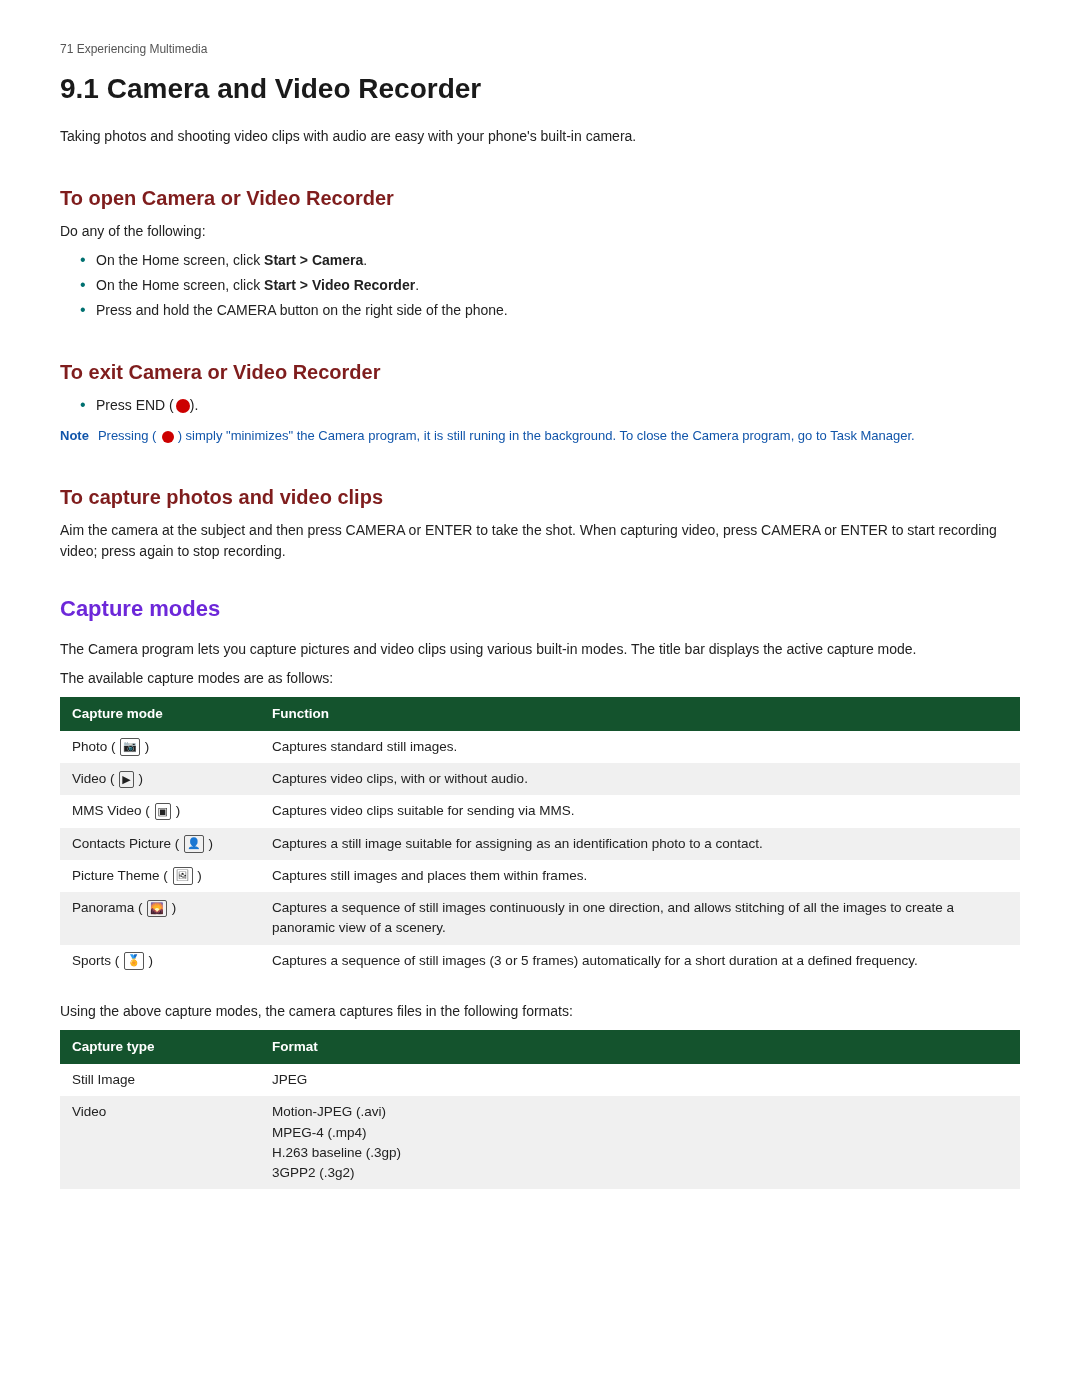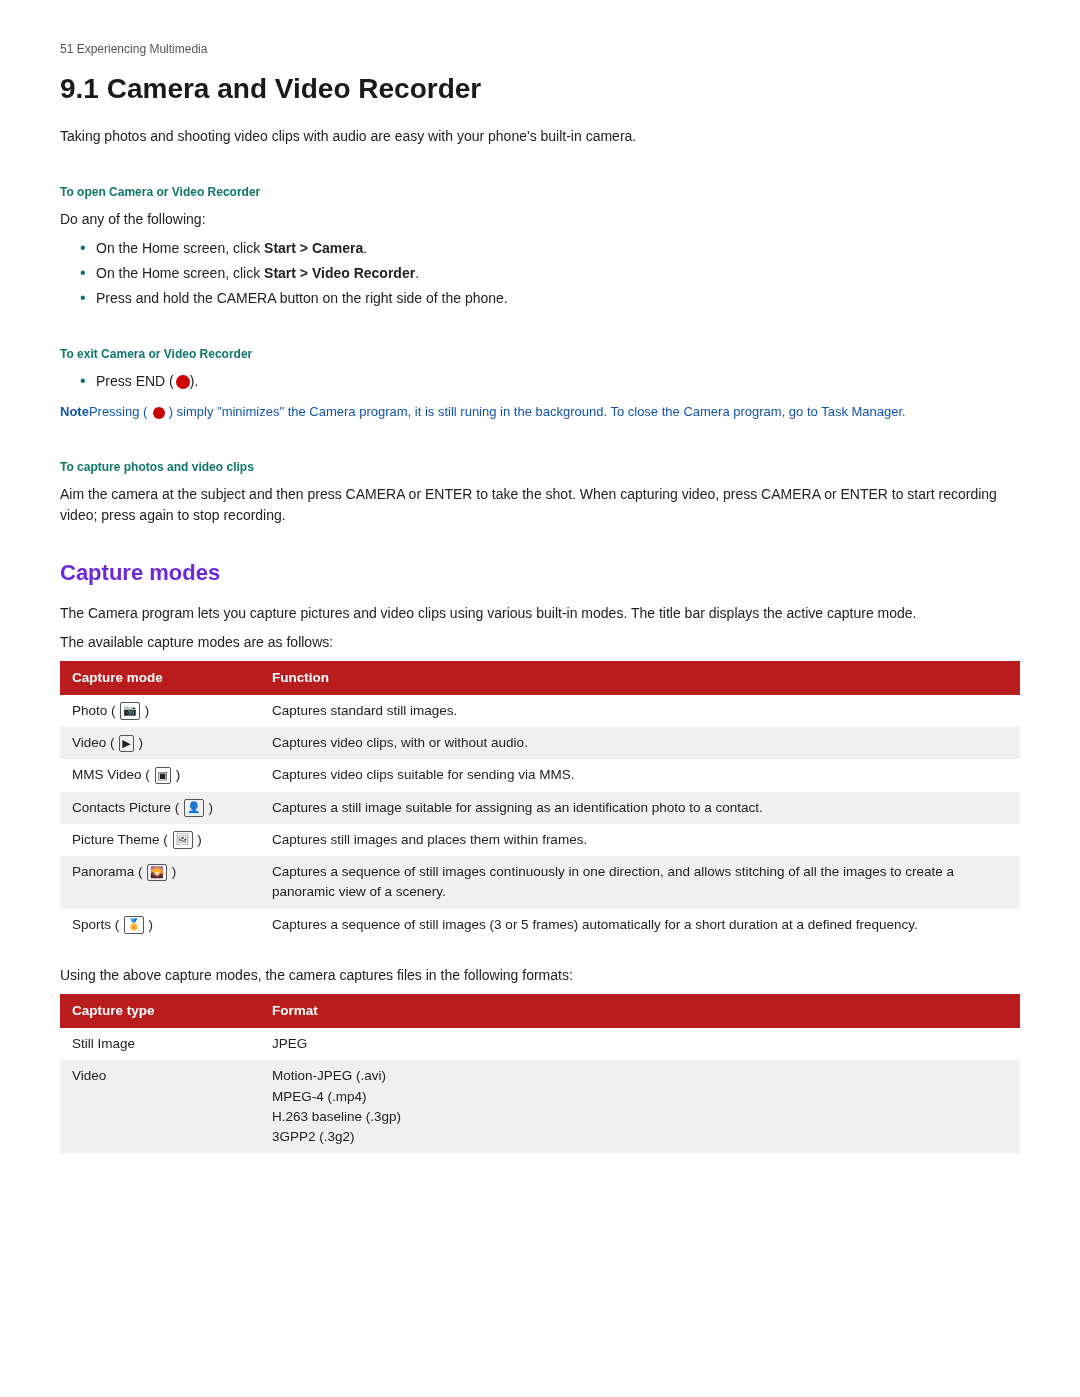--- a/index.html
+++ b/index.html
@@ -22,23 +22,23 @@
       font-weight: bold;
       color: #1a1a1a;
       border-bottom: none;
       margin-bottom: 16px;
     }
     .intro-text {
       margin-bottom: 20px;
       font-size: 14px;
     }
     h3.section-heading {
-      font-size: 12px;
-      font-weight: bold;
-      color: #0f766e;
+      font-size: 20px;
+      font-weight: bold;
+      color: #7f1d1d;
       margin-bottom: 8px;
       margin-top: 36px;
     }
     .body-text {
       margin-bottom: 8px;
       font-size: 14px;
     }
     ul.bullet-list {
       list-style: none;
       margin-left: 20px;
@@ -53,21 +53,21 @@
     ul.bullet-list li::before {
       content: "•";
       color: #007070;
       position: absolute;
       left: 0;
       font-size: 16px;
       line-height: 1.3;
     }
     .note-block {
       display: flex;
-      gap: 0;
+      gap: 9px;
       margin: 10px 0 16px 0;
       font-size: 13px;
       color: #1155aa;
     }
     .note-label {
       font-weight: bold;
       color: #1155aa;
       white-space: nowrap;
       font-size: 13px;
     }
@@ -78,21 +78,21 @@
       margin-top: 30px;
       margin-bottom: 14px;
     }
     table.data-table {
       width: 100%;
       border-collapse: collapse;
       margin-bottom: 24px;
       font-size: 13.5px;
     }
     table.data-table thead tr {
-      background: #b91c1c;
+      background: #14532d;
       color: #fff;
       border-radius: 10px;
     }
     table.data-table thead th {
       padding: 7px 12px;
       text-align: left;
       font-weight: bold;
       font-size: 13.5px;
     }
     table.data-table tbody tr:nth-child(even) {
@@ -125,21 +125,21 @@
       background: #c00;
       border-radius: 50%;
       vertical-align: middle;
       margin-left: 2px;
     }
     strong { font-weight: bold; }
   </style>
 </head>
 <body>
 
-<div class="page-label">51  Experiencing Multimedia</div>
+<div class="page-label">71  Experiencing Multimedia</div>
 
 <h1 class="chapter-title">9.1  Camera and Video Recorder</h1>
 
 <p class="intro-text">Taking photos and shooting video clips with audio are easy with your phone's built-in camera.</p>
 
 <h3 class="section-heading">To open Camera or Video Recorder</h3>
 <p class="body-text">Do any of the following:</p>
 <ul class="bullet-list">
   <li>On the Home screen, click <strong>Start &gt; Camera</strong>.</li>
   <li>On the Home screen, click <strong>Start &gt; Video Recorder</strong>.</li>

